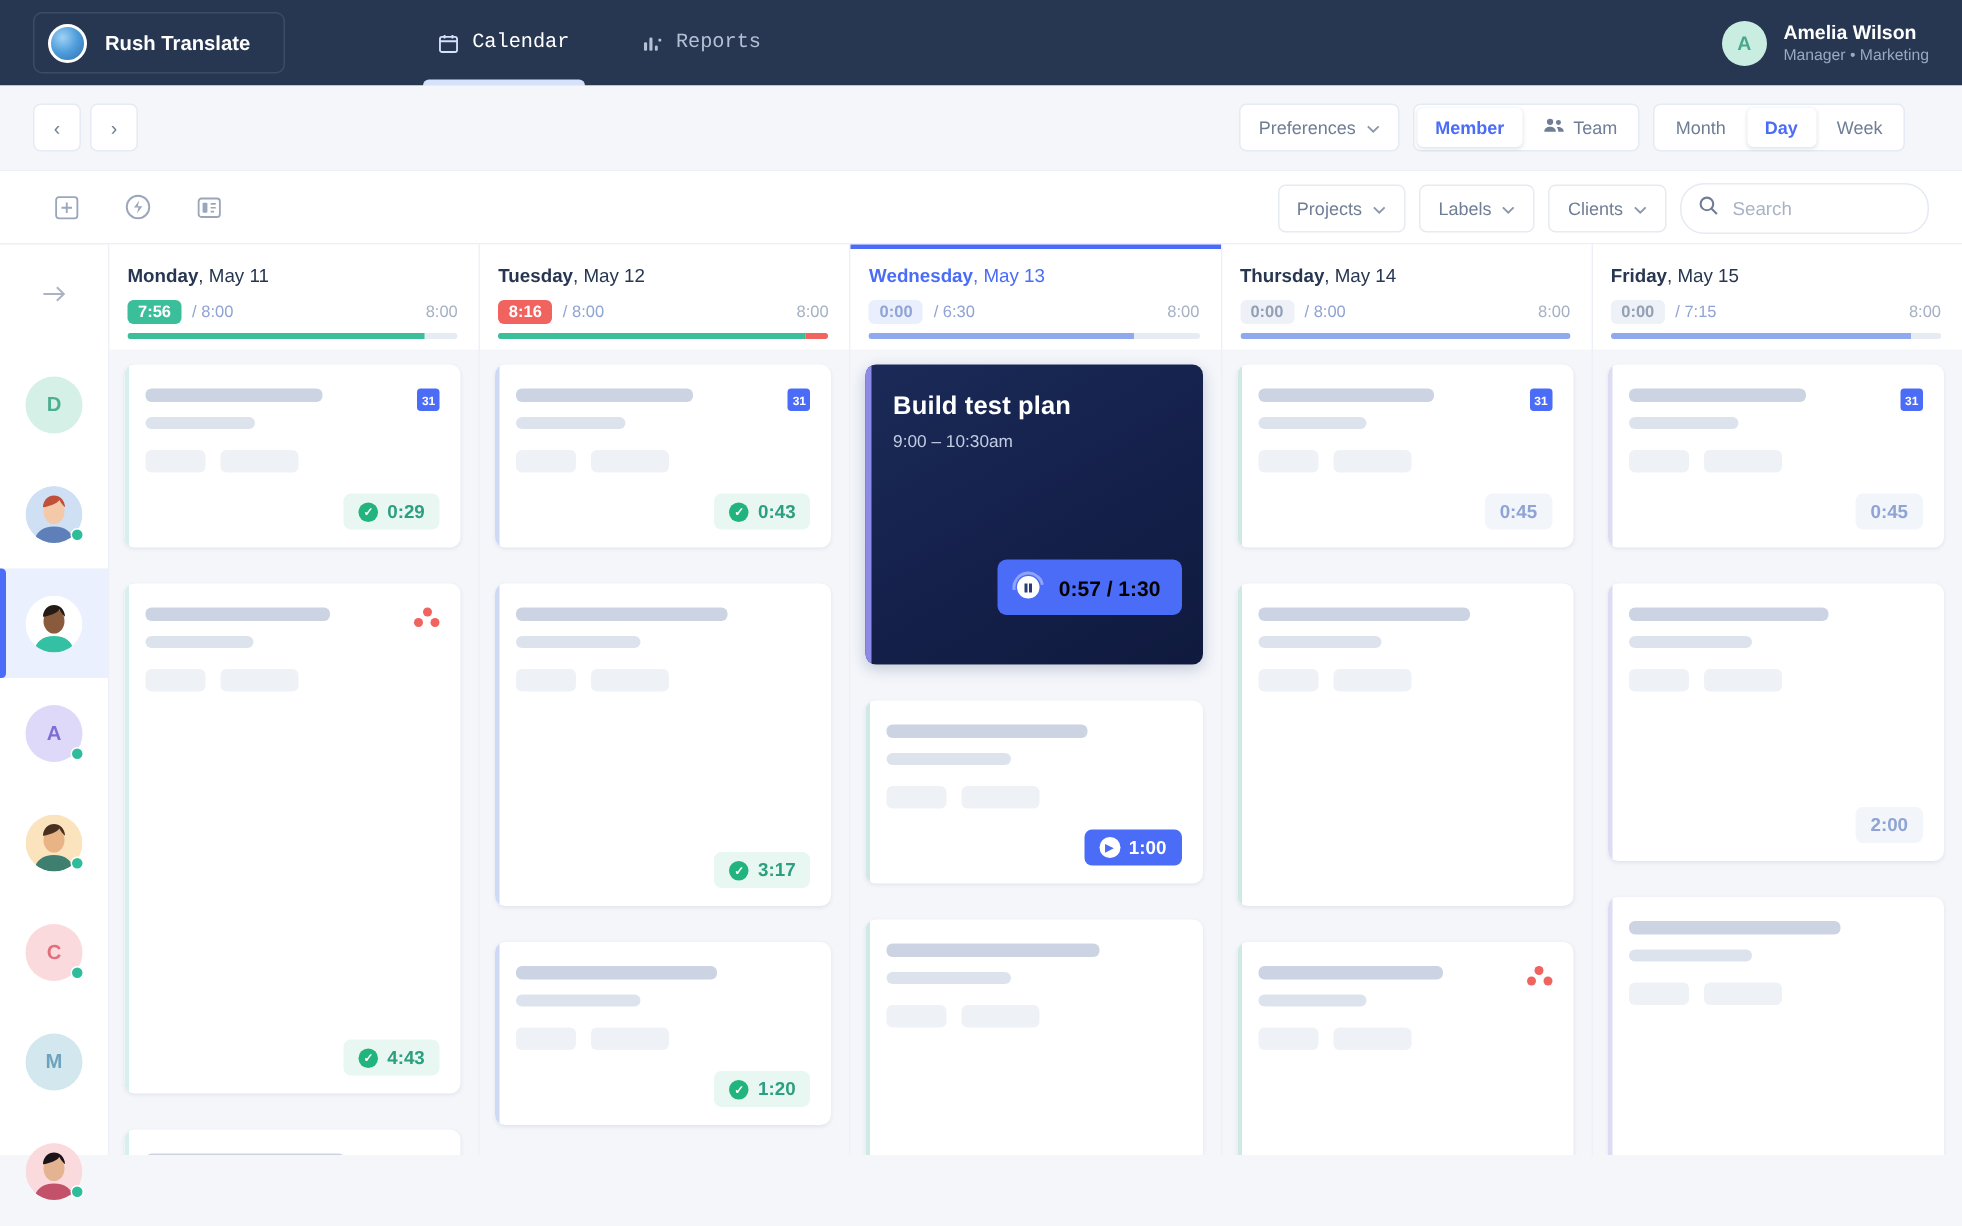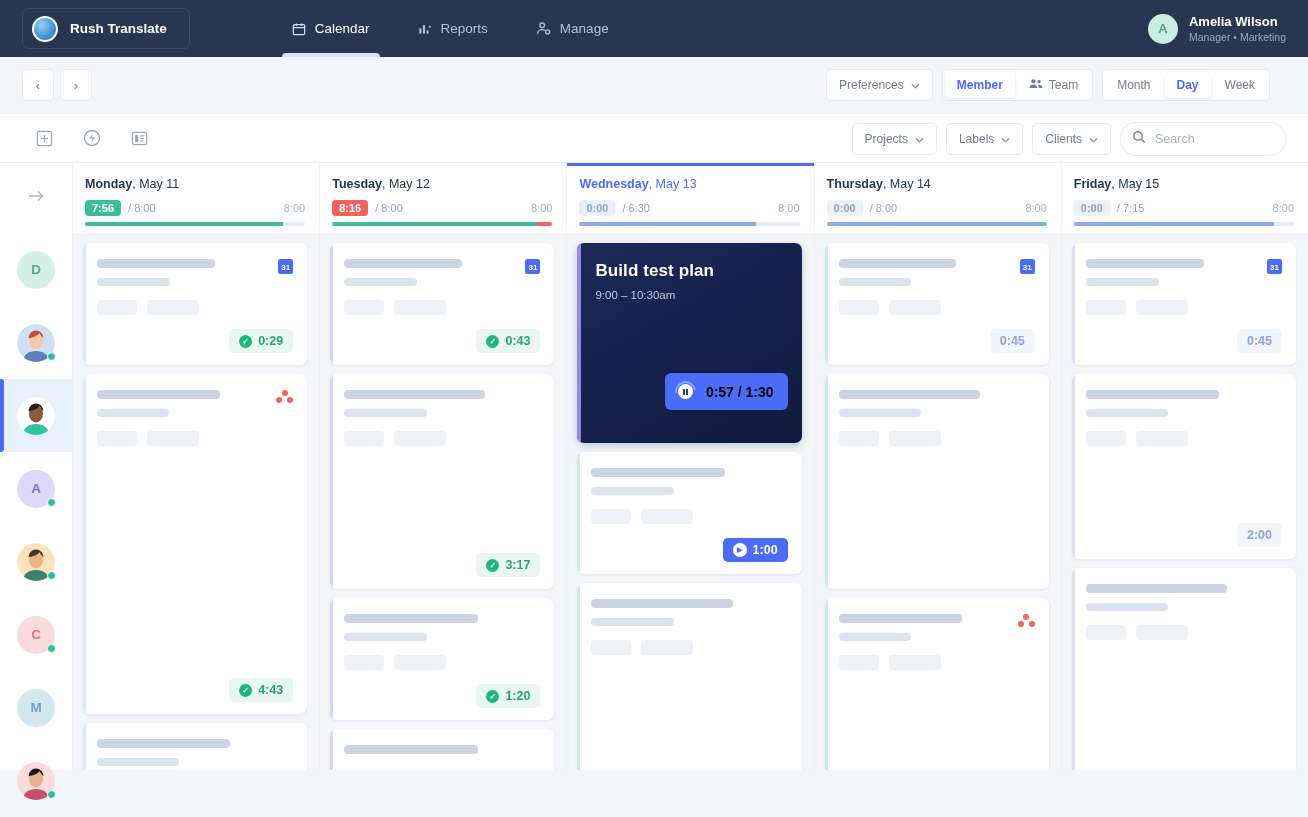--- a/index.html
+++ b/index.html
@@ -28,21 +28,21 @@
     gap: 12px;
   }
   .brand-logo {
     width: 26px; height: 26px; border-radius: 50%;
     background: radial-gradient(circle at 35% 32%, #9fd2f5 0%, #4f9ddb 48%, #2f6fae 100%);
     border: 2px solid #ffffff;
     flex: none;
   }
   .brand-name { color: #ffffff; font-size: 13.5px; font-weight: 600; white-space: nowrap; }
 
-  .navlinks { display: flex; align-items: flex-end; margin-left: 78px; height: 57px; }
+  .navlinks { display: flex; align-items: flex-end; margin-left: 78px; height: 57px; font-family: Liberation Mono, monospace; }
   .navlink {
     display: flex; align-items: center; gap: 9px;
     color: #b4c0d4; font-size: 13.5px; font-weight: 500;
     height: 57px; padding: 0 24px; position: relative; cursor: pointer;
   }
   .navlink.active { color: #ffffff; }
   .navlink.active::after {
     content: ""; position: absolute; left: 14px; right: 14px; bottom: -4px;
     height: 8px; background: #d6e2fb; border-radius: 4px;
   }
@@ -177,21 +177,21 @@
   .trackwrap {
     position: absolute; left: 12px; right: 14px; bottom: 7px; height: 4px;
     border-radius: 2px; background: #e6ebf4; overflow: hidden; display: flex;
   }
   .tseg { height: 100%; }
 
   .dayscroll { height: 537px; overflow: hidden; padding: 10px 12px 0 10px; }
 
   
   .card {
-    background: #ffffff; border-radius: 7px; margin-bottom: 9px;
+    background: #ffffff; border-radius: 7px; margin-bottom: 24px;
     box-shadow: 0 1px 3px rgba(40,60,100,.09); position: relative;
     padding: 16px 14px 12px 14px; overflow: hidden;
   }
   .card::before {
     content: ""; position: absolute; left: 0; top: 0; bottom: 0; width: 3px;
   }
   .card.acc-cyan::before { background: #d6efef; }
   .card.acc-blue::before { background: #ced9f6; }
   .card.acc-teal::before { background: #cfeae4; }
   .card.acc-lav::before  { background: #dcdcf3; }
@@ -287,30 +287,20 @@
       <span>
         <svg width="14" height="14" viewBox="0 0 16 16" fill="#b4c0d4">
           <rect x="1.5" y="7" width="2.4" height="6.5" rx="1"></rect>
           <rect x="5.6" y="3.5" width="2.4" height="10" rx="1"></rect>
           <rect x="9.8" y="9.5" width="2.2" height="4" rx="1"></rect>
           <circle cx="13.6" cy="5.4" r="1.2"></circle>
         </svg>
       </span>
       <span>Reports</span>
     </div>
-    <div class="navlink">
-      <span>
-        <svg width="15" height="15" viewBox="0 0 16 16" fill="none" stroke="#b4c0d4" stroke-width="1.4">
-          <circle cx="6.6" cy="4.6" r="2.5"></circle>
-            <path d="M1.8 13.6c0-2.7 2.2-4.4 4.8-4.4 1.1 0 2.1.3 2.9.8"></path>
-          <circle cx="12.4" cy="11.6" r="2.1"></circle>
-        </svg>
-      </span>
-      <span>Manage</span>
-    </div>
   </div>
   <div class="userbox">
     <div class="user-avatar">A</div>
     <div>
       <div class="user-name">Amelia Wilson</div>
       <div class="user-role">Manager • Marketing</div>
     </div>
   </div>
 </div>
 

